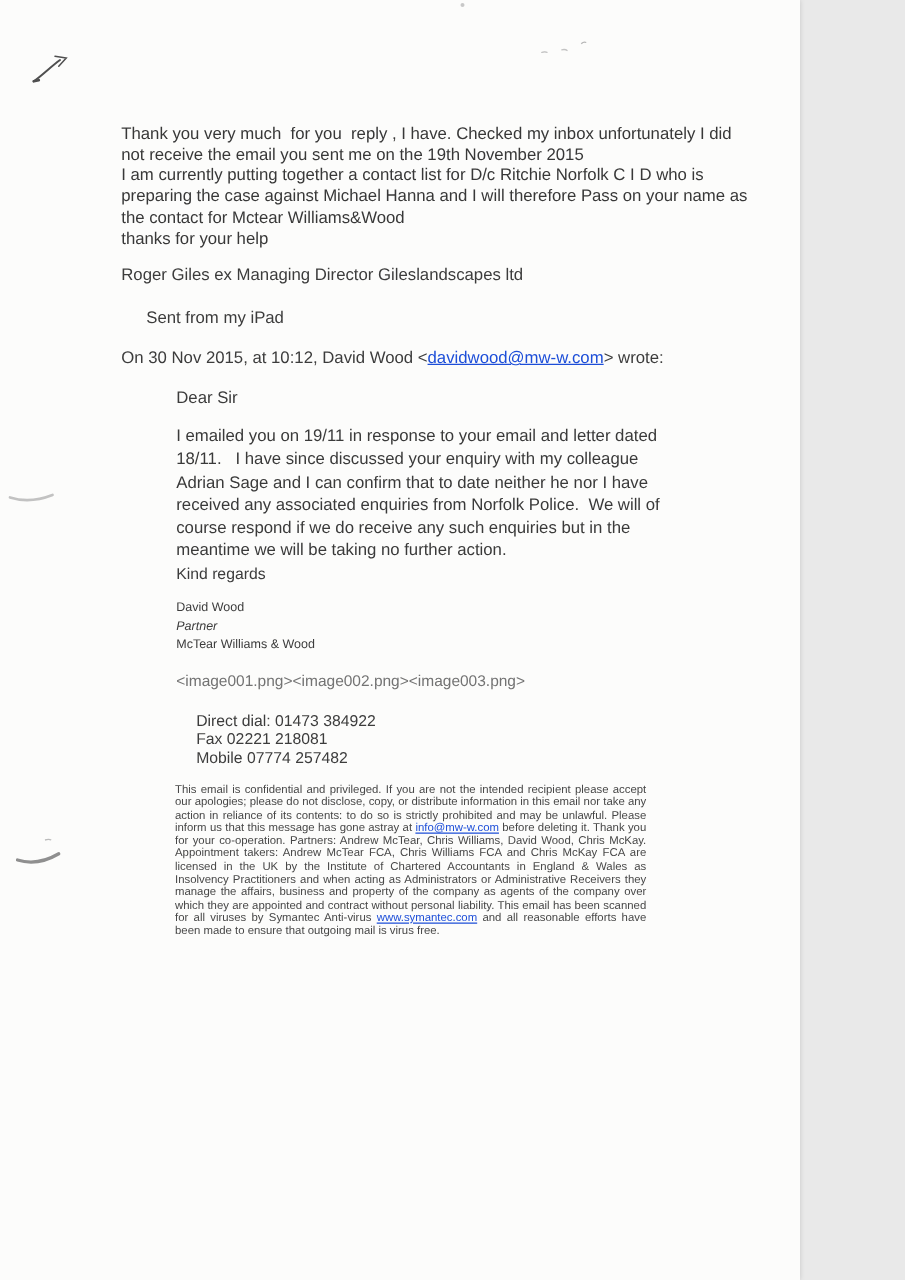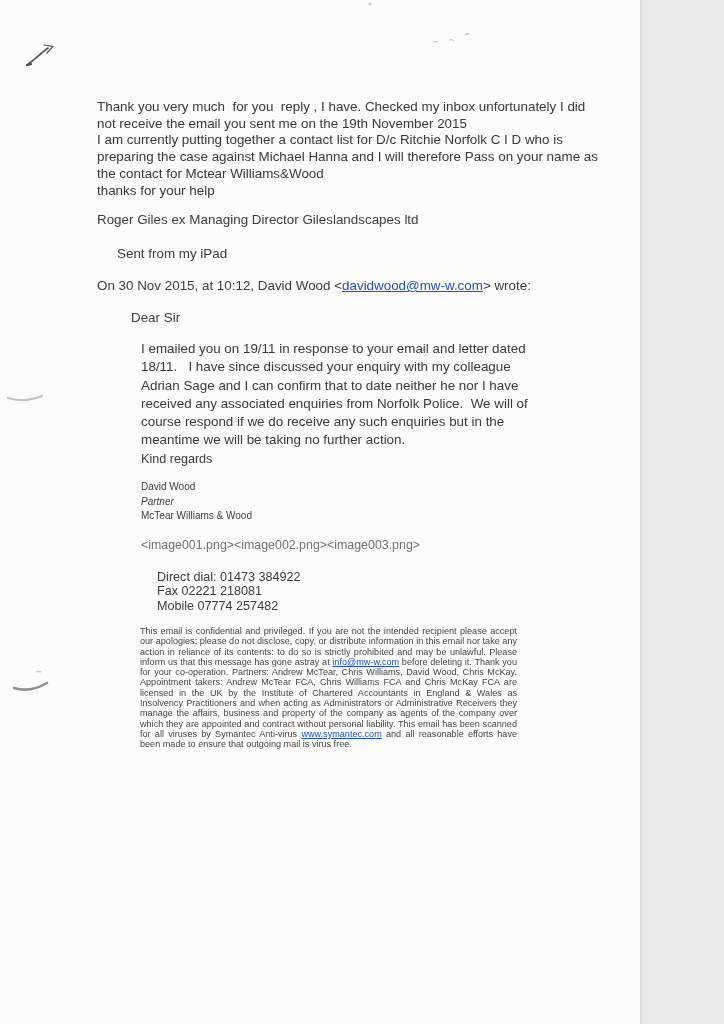--- a/index.html
+++ b/index.html
@@ -11,21 +11,21 @@
     color:#3c3c3c;
     overflow:hidden;
     box-shadow:0 0 4px rgba(0,0,0,.15);
   }
   .block{position:absolute;}
   .pre{white-space:pre;}
   .reply-body{left:97px;top:99px;font-size:13.4px;line-height:16.7px;color:#383838;}
   .sender-line{left:97px;top:212px;font-size:13.4px;}
   .sent-from{left:97px;top:246px;font-size:13.4px;margin-left:20px;}
   .quote-header{left:97px;top:278px;font-size:13.4px;}
-  .salutation{left:131px;top:310px;font-size:13.4px;}
+  .salutation{left:141px;top:310px;font-size:13.4px;}
   .quoted-body{left:141px;top:340px;font-size:13.4px;line-height:18.3px;color:#3a3a3a;}
   .closing{left:141px;top:452px;font-size:12.6px;}
   .sigblock{left:141px;top:480px;font-size:10px;line-height:14.6px;}
   .images-line{left:141px;top:538px;font-size:12.4px;color:#737373;}
   .contactblock{left:141px;top:570px;font-size:12.6px;line-height:14.4px;margin-left:16px;}
   .disclaimer{
     left:140px;top:626px;width:377px;
     font-size:9.1px;line-height:10.3px;
     text-align:justify;color:#474747;
   }

